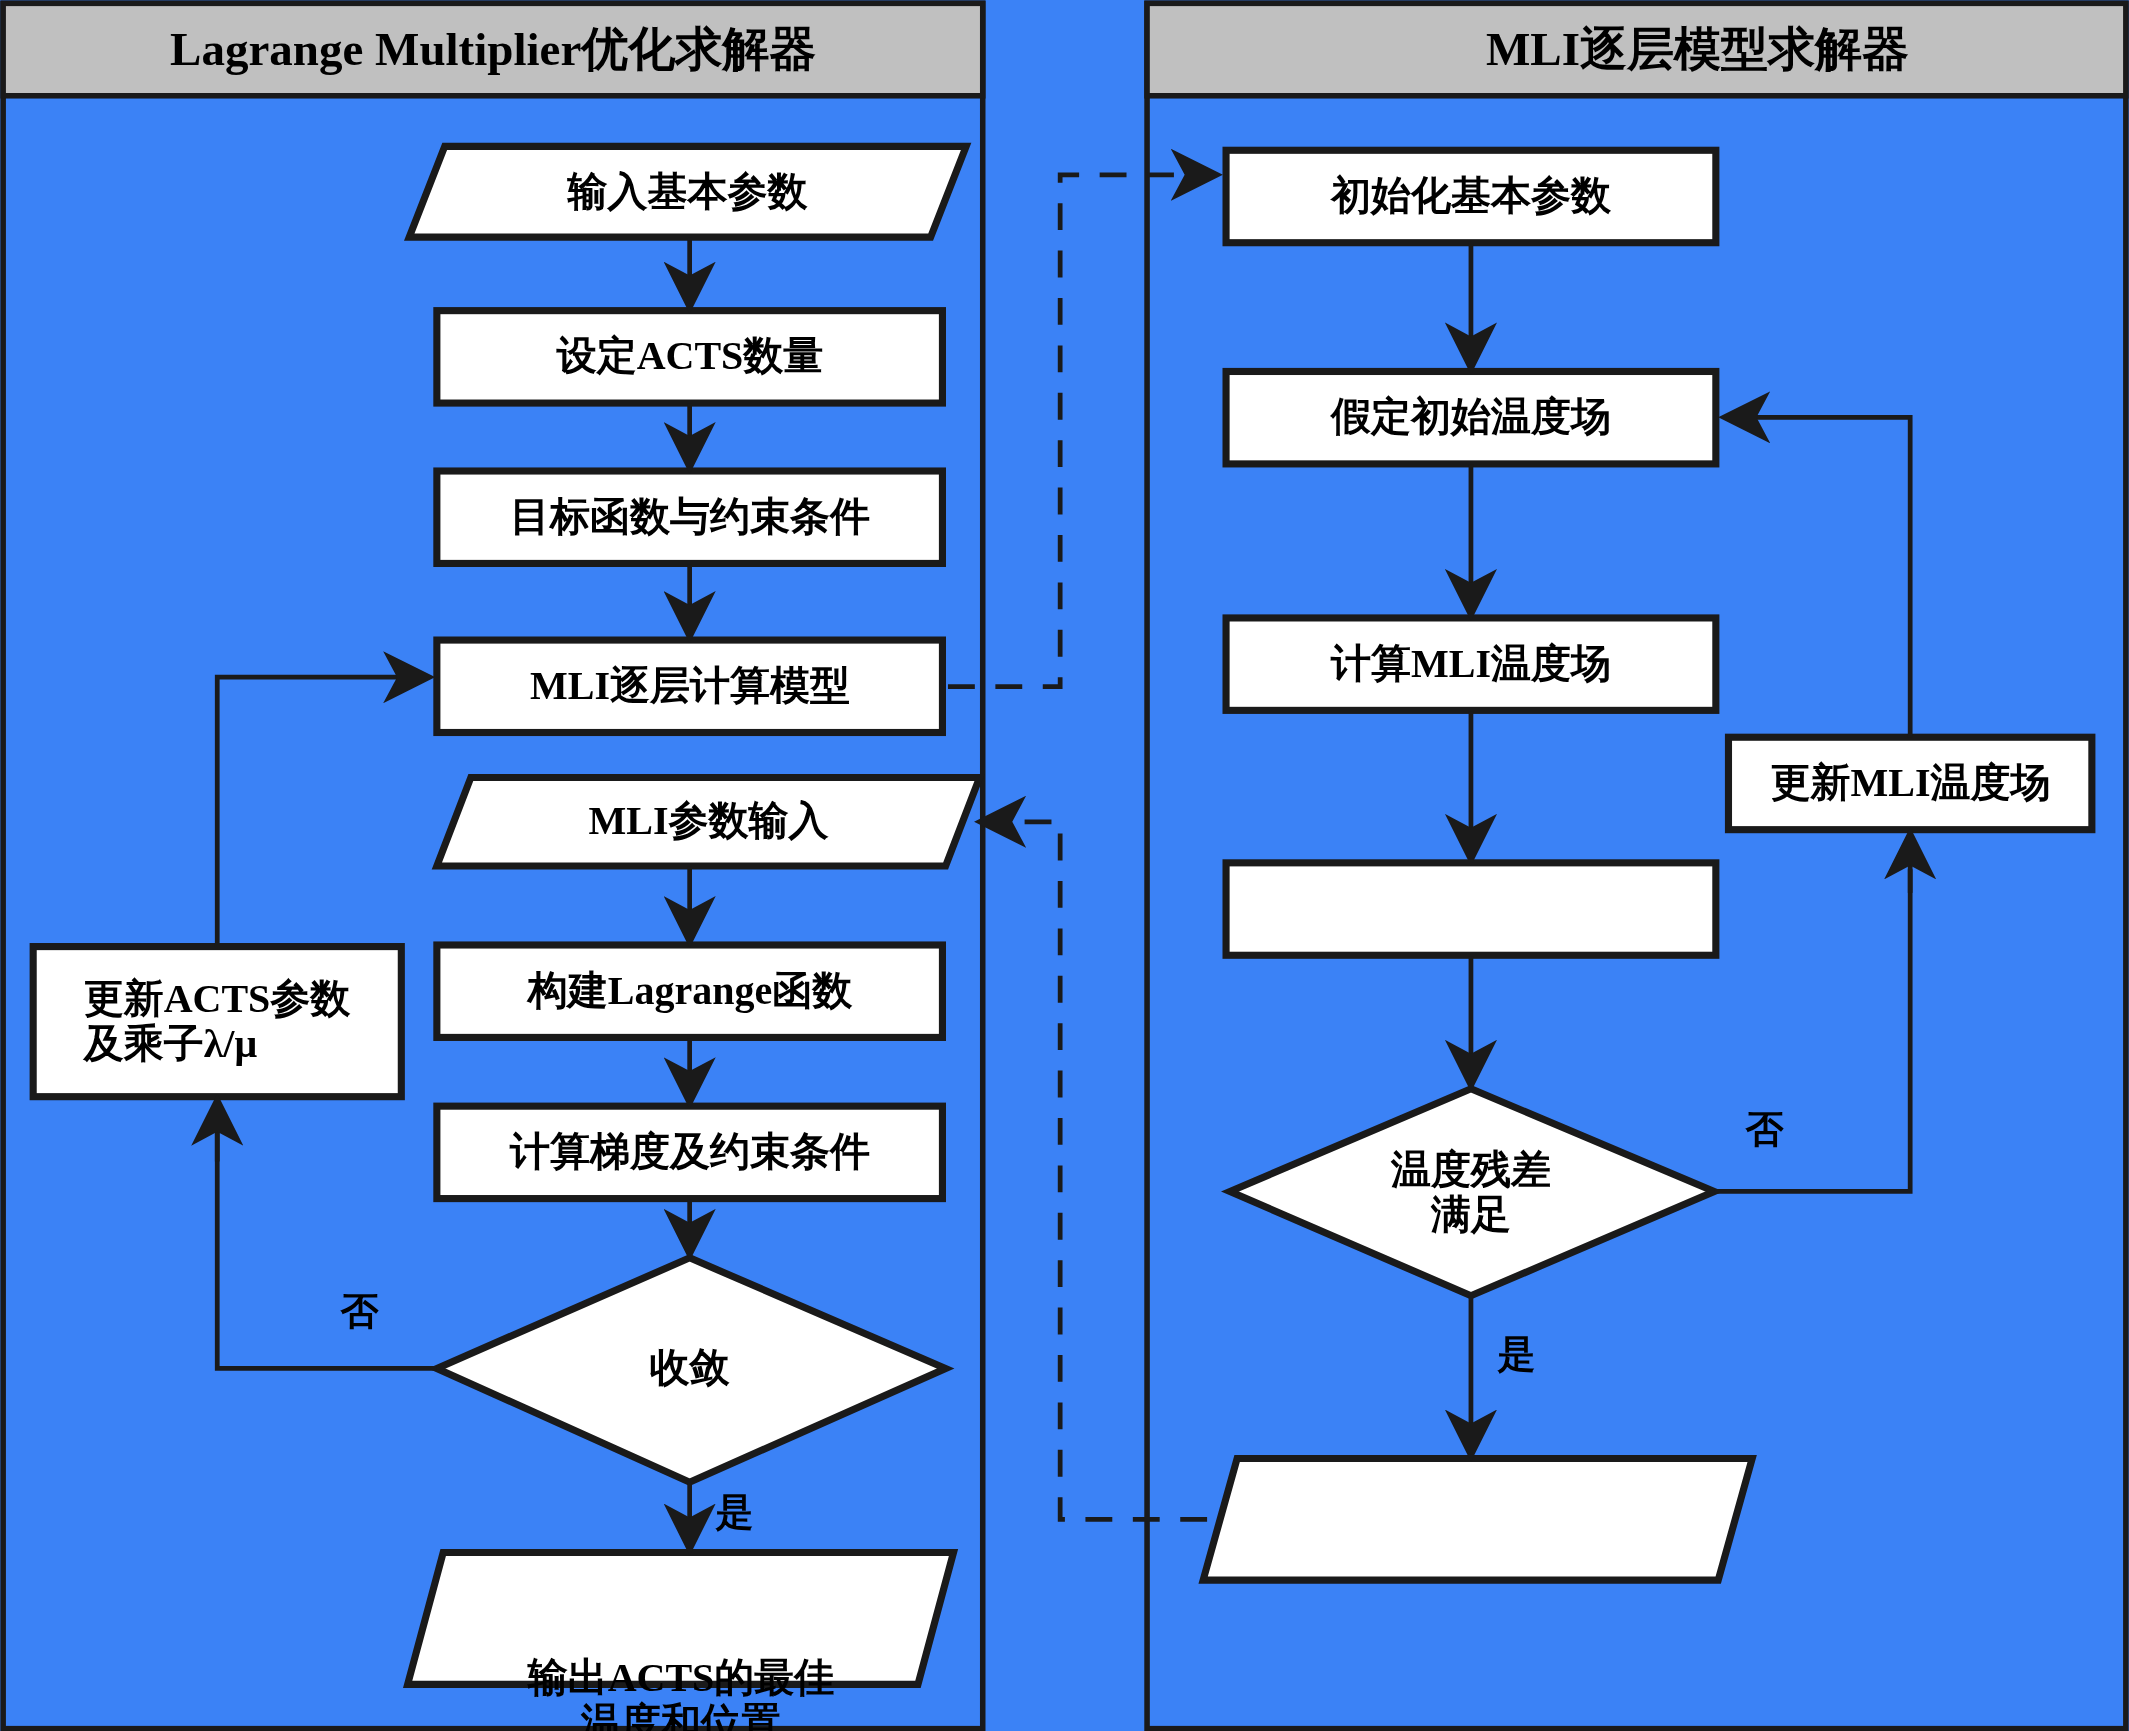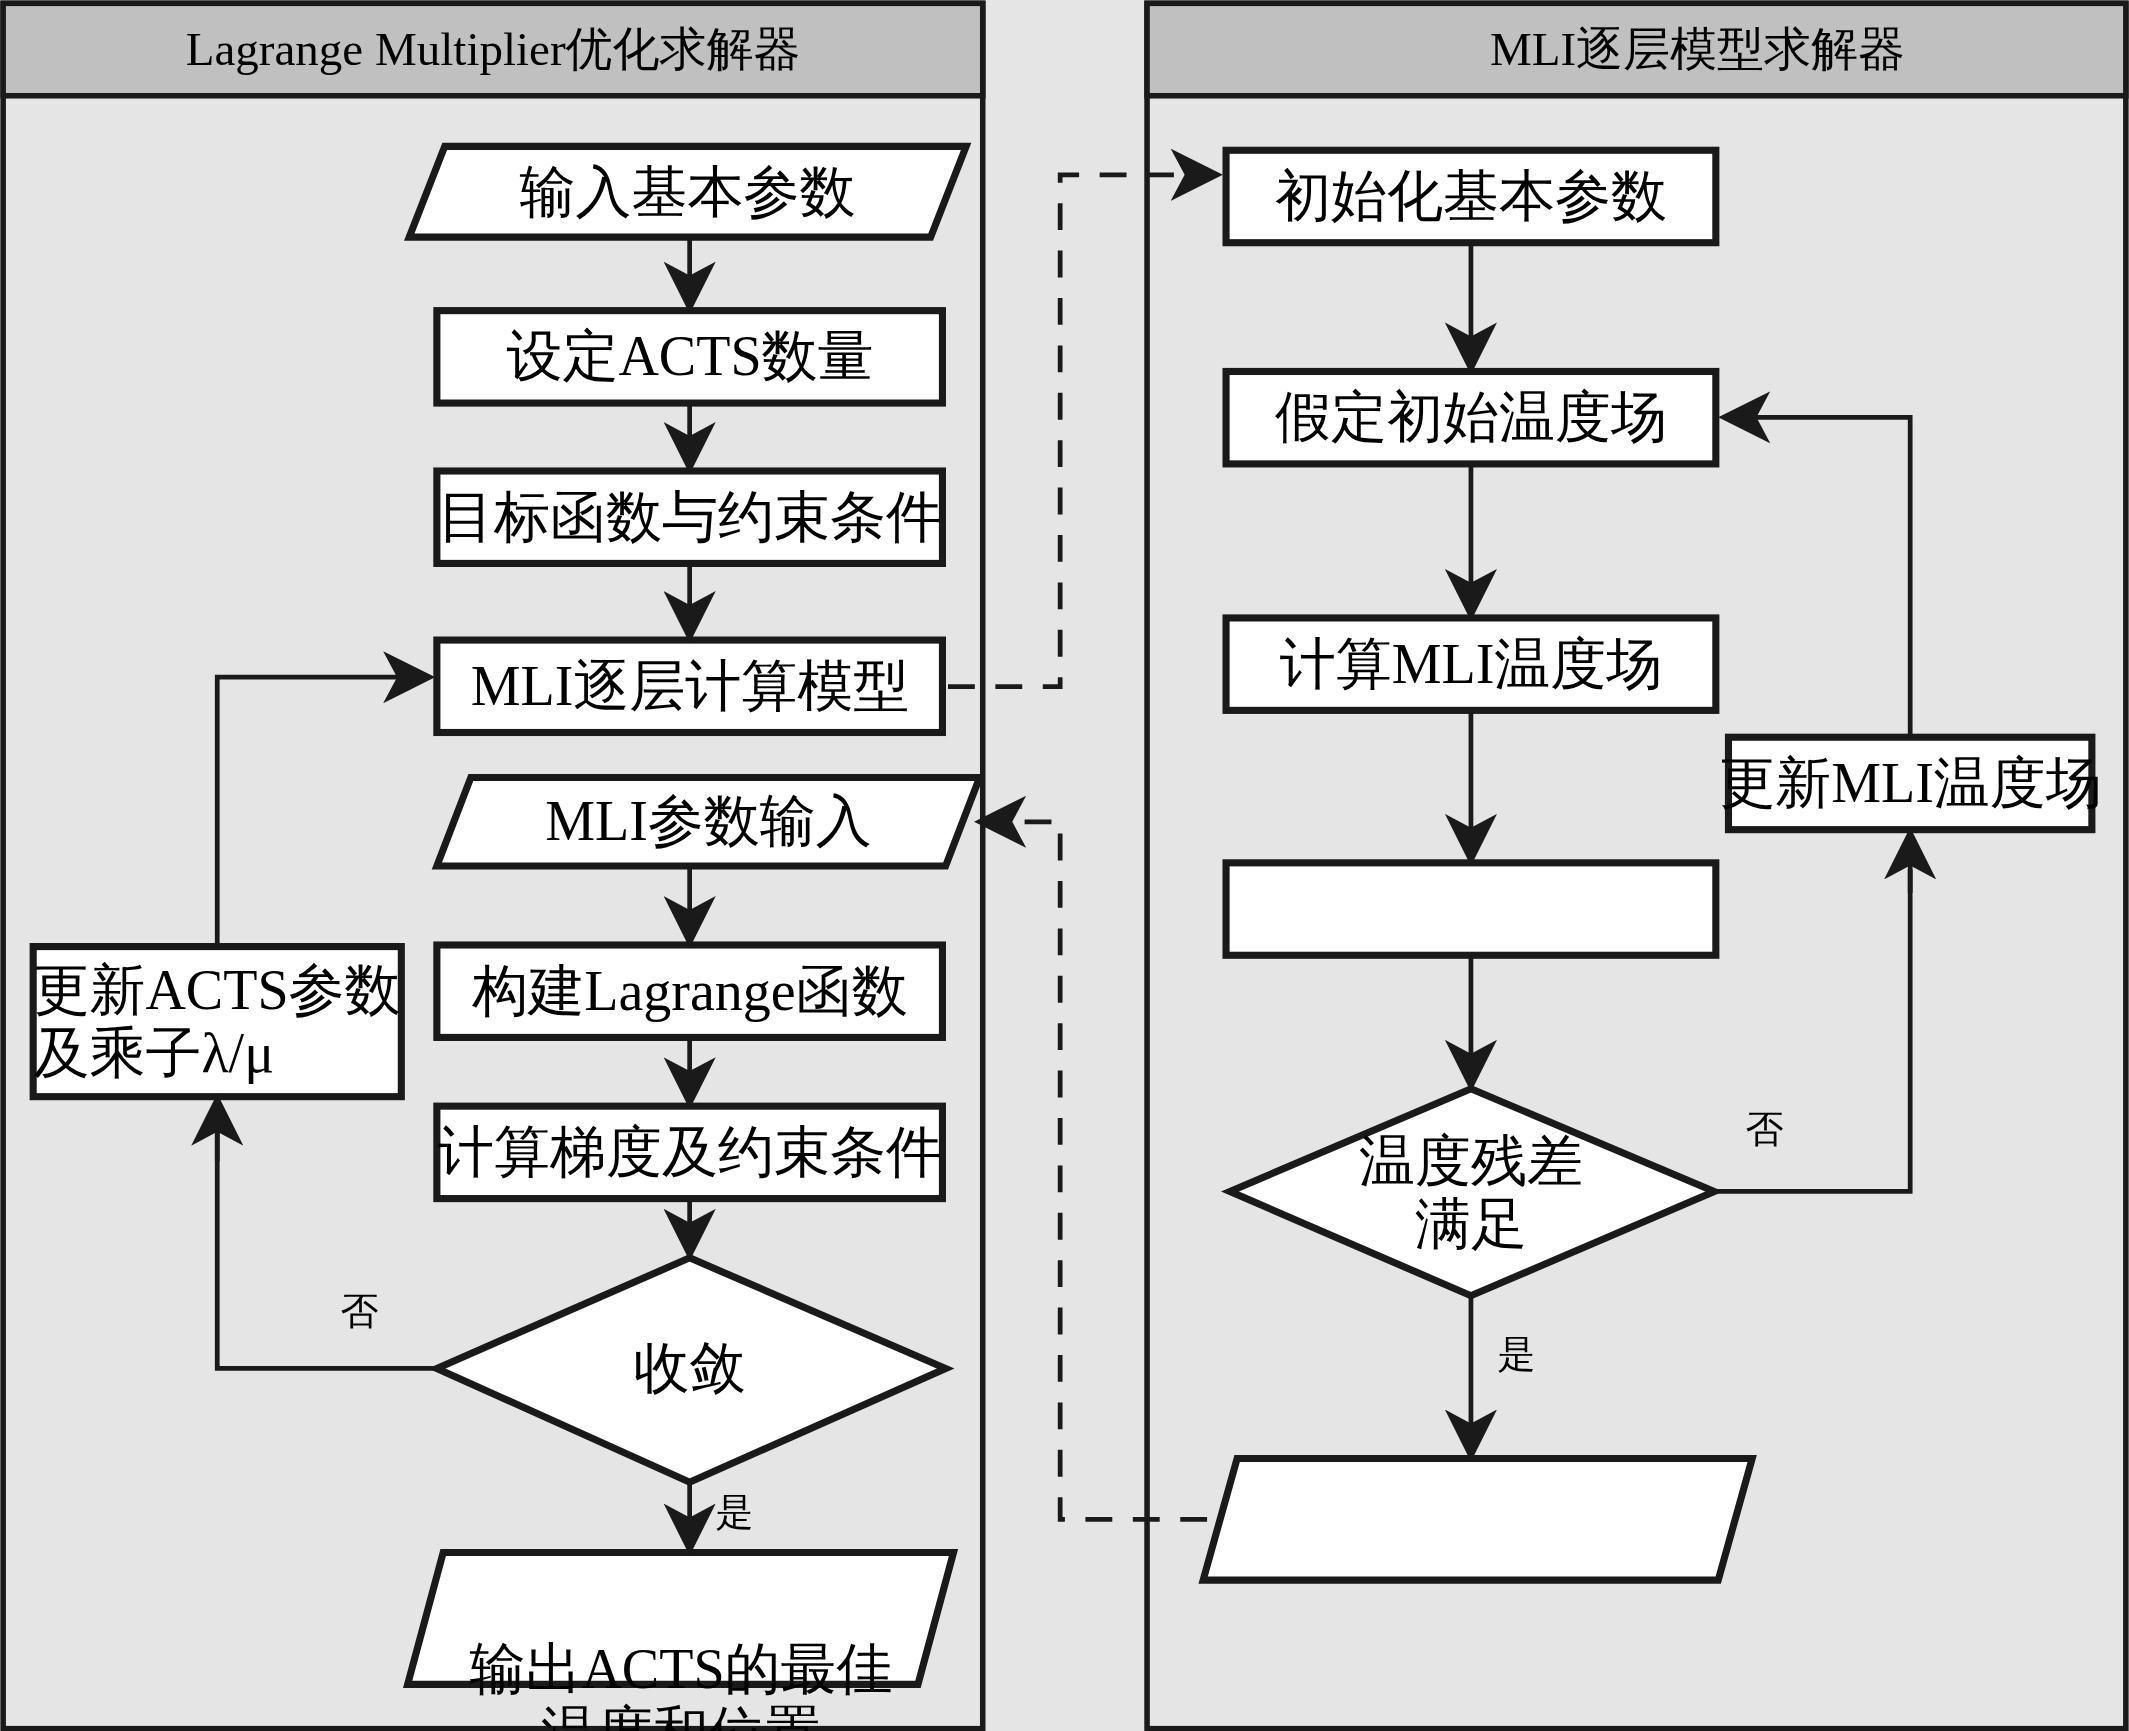--- a/index.html
+++ b/index.html
@@ -1,23 +1,23 @@
 <!DOCTYPE html>
 <html style="font-size:12.6px"><head>
 <meta charset="utf-8">
 <style>
   html,body{margin:0;padding:0;background:#fff;}
   body{font-family:"Liberation Serif","DejaVu Serif",serif;}
-  #stage{position:relative;width:2129px;height:1732px;background:#e5e5e5;overflow:hidden;}
+  #stage{position:relative;width:2129px;height:1732px;background:#3b82f6;overflow:hidden;font-weight:bold;}
   #stage svg{position:absolute;left:0;top:0;width:2129px;height:1732px;}
   .lbl{position:absolute;color:#000;line-height:1.12;text-align:center;
        font-family:"Liberation Serif","DejaVu Serif",serif;white-space:pre;
        display:flex;align-items:center;justify-content:center;pointer-events:none;}
   .panel-title{font-size:47px;}
-  .node-t{font-size:56px;}
+  .node-t{font-size:40px;}
   .edge-t{font-size:38px;}
 </style>
 </head>
 <body>
 
 <div id="stage">
 
   <svg viewBox="0 0 2695 2192" xmlns="http://www.w3.org/2000/svg">
     <defs>
       <marker id="ah" viewBox="0 0 12 12" refX="10" refY="6" markerWidth="11" markerHeight="11" orient="auto-start-reverse">

